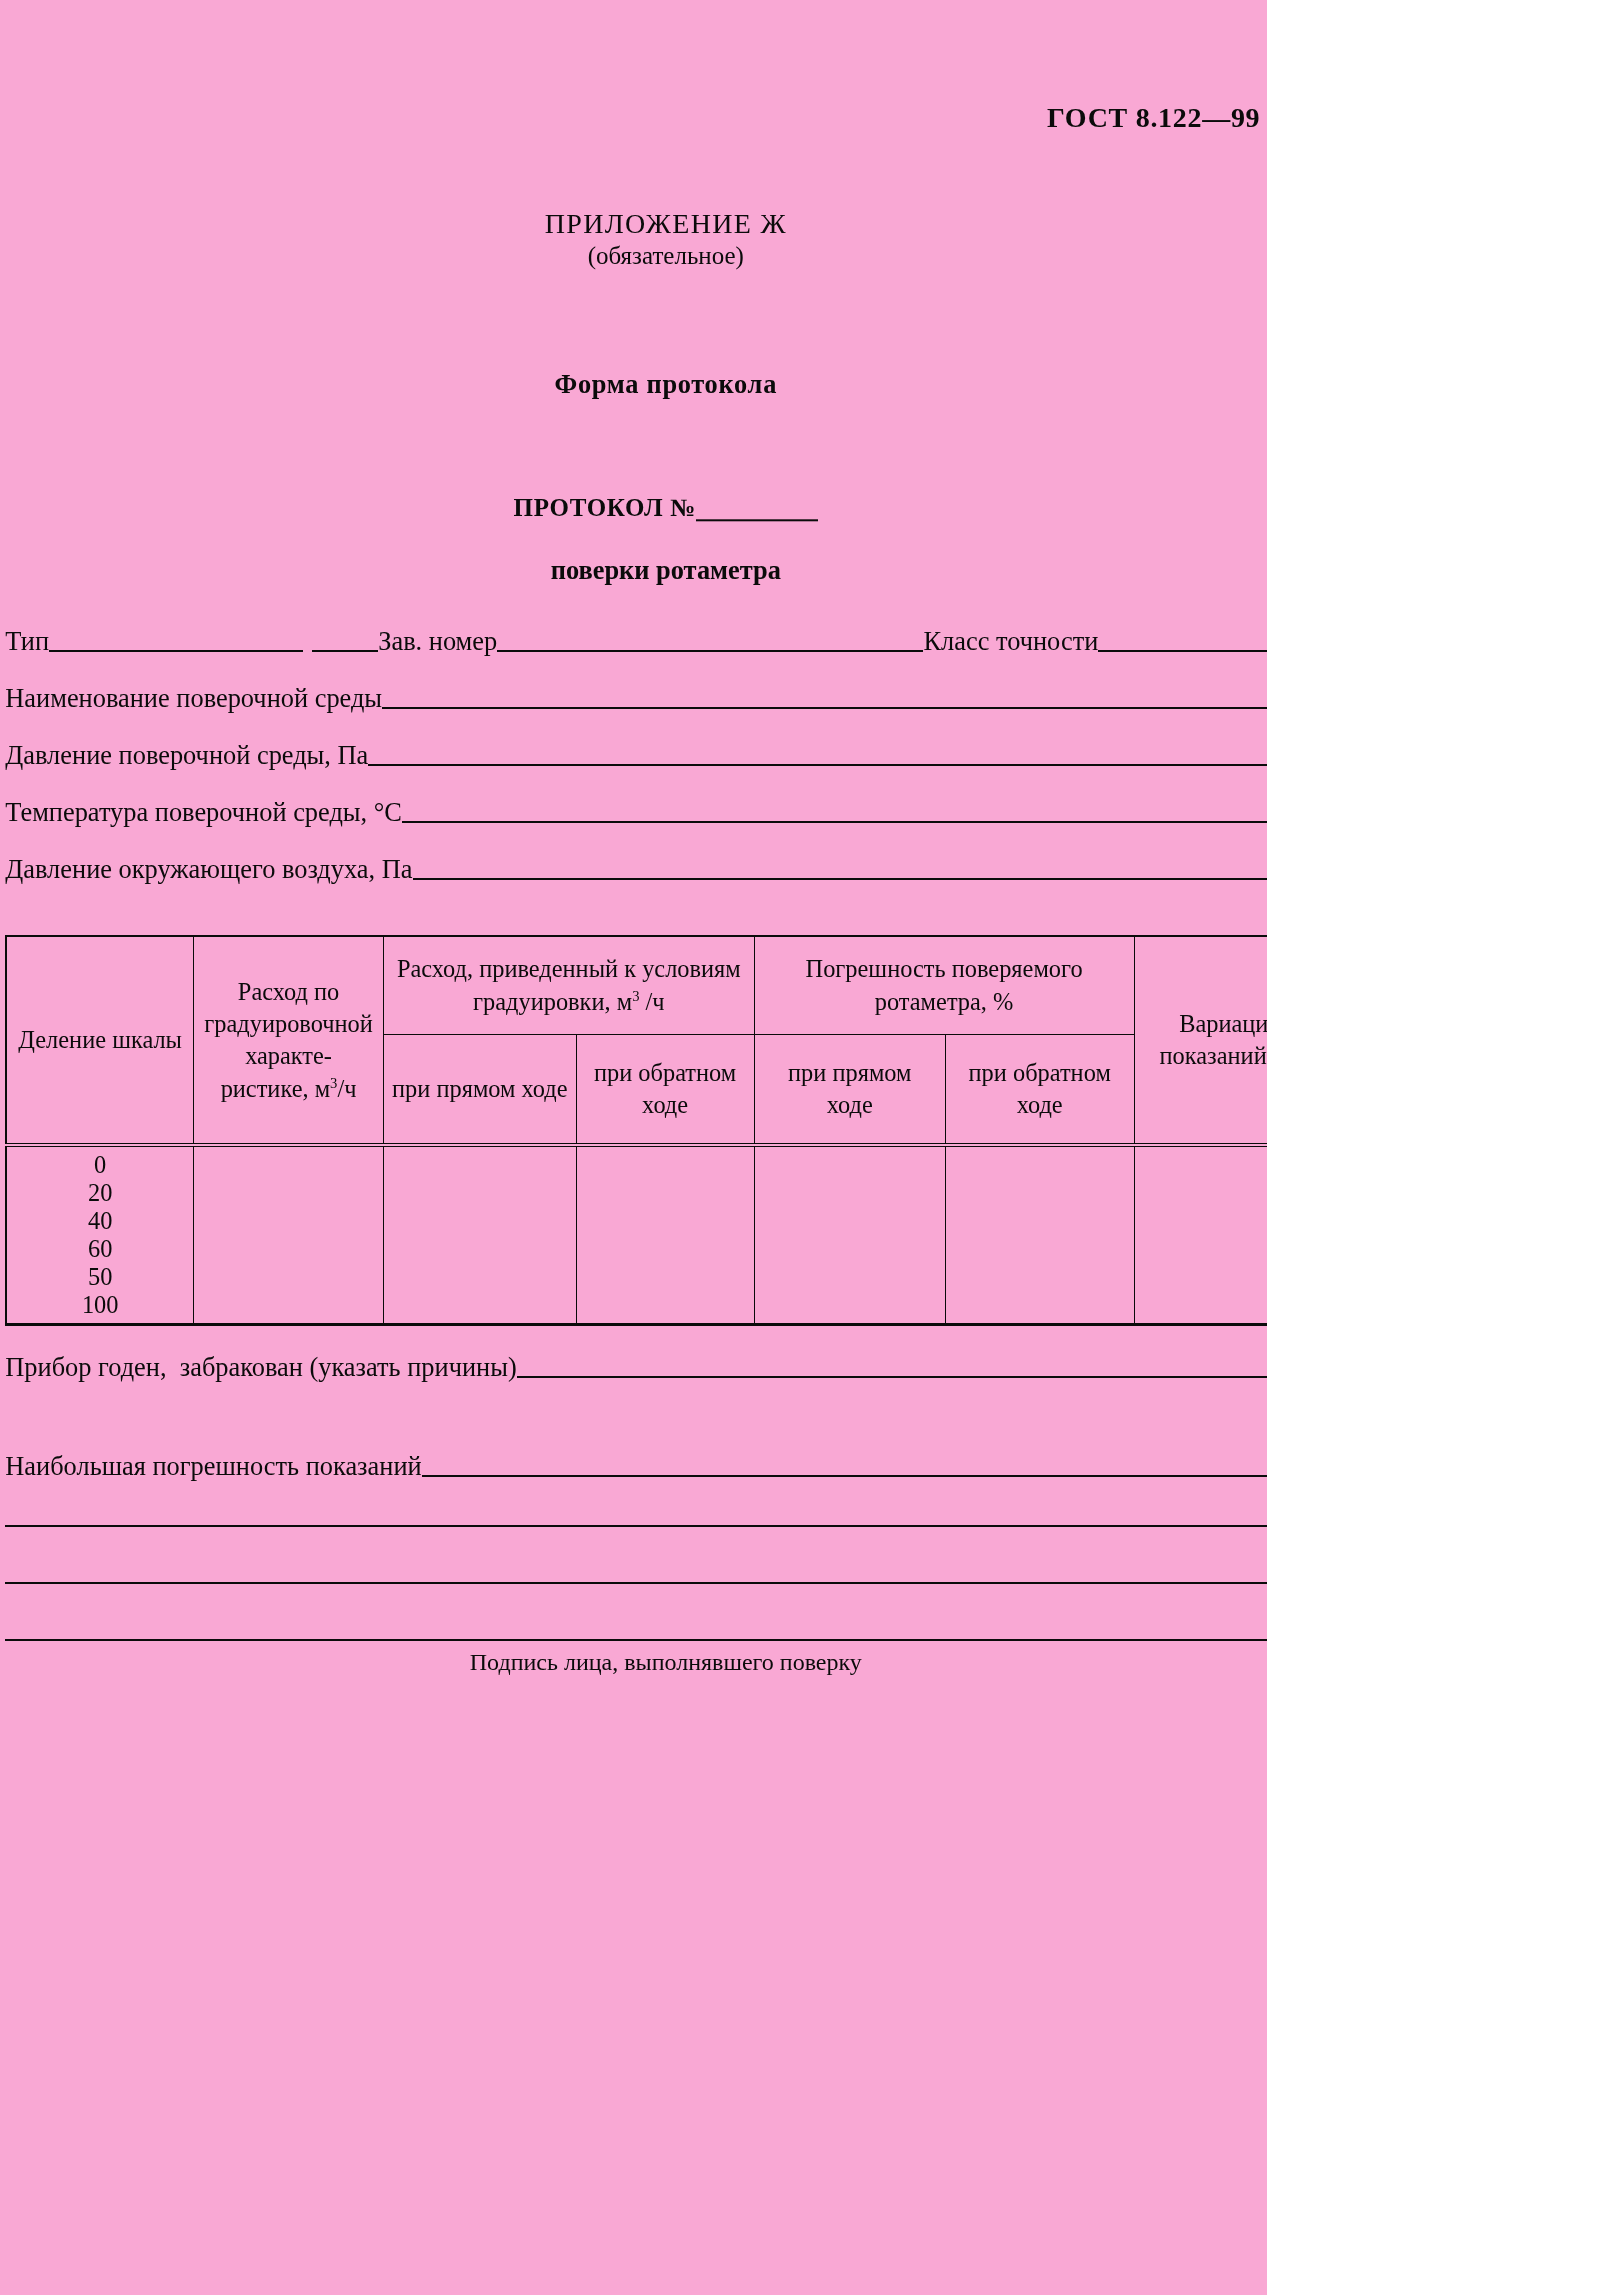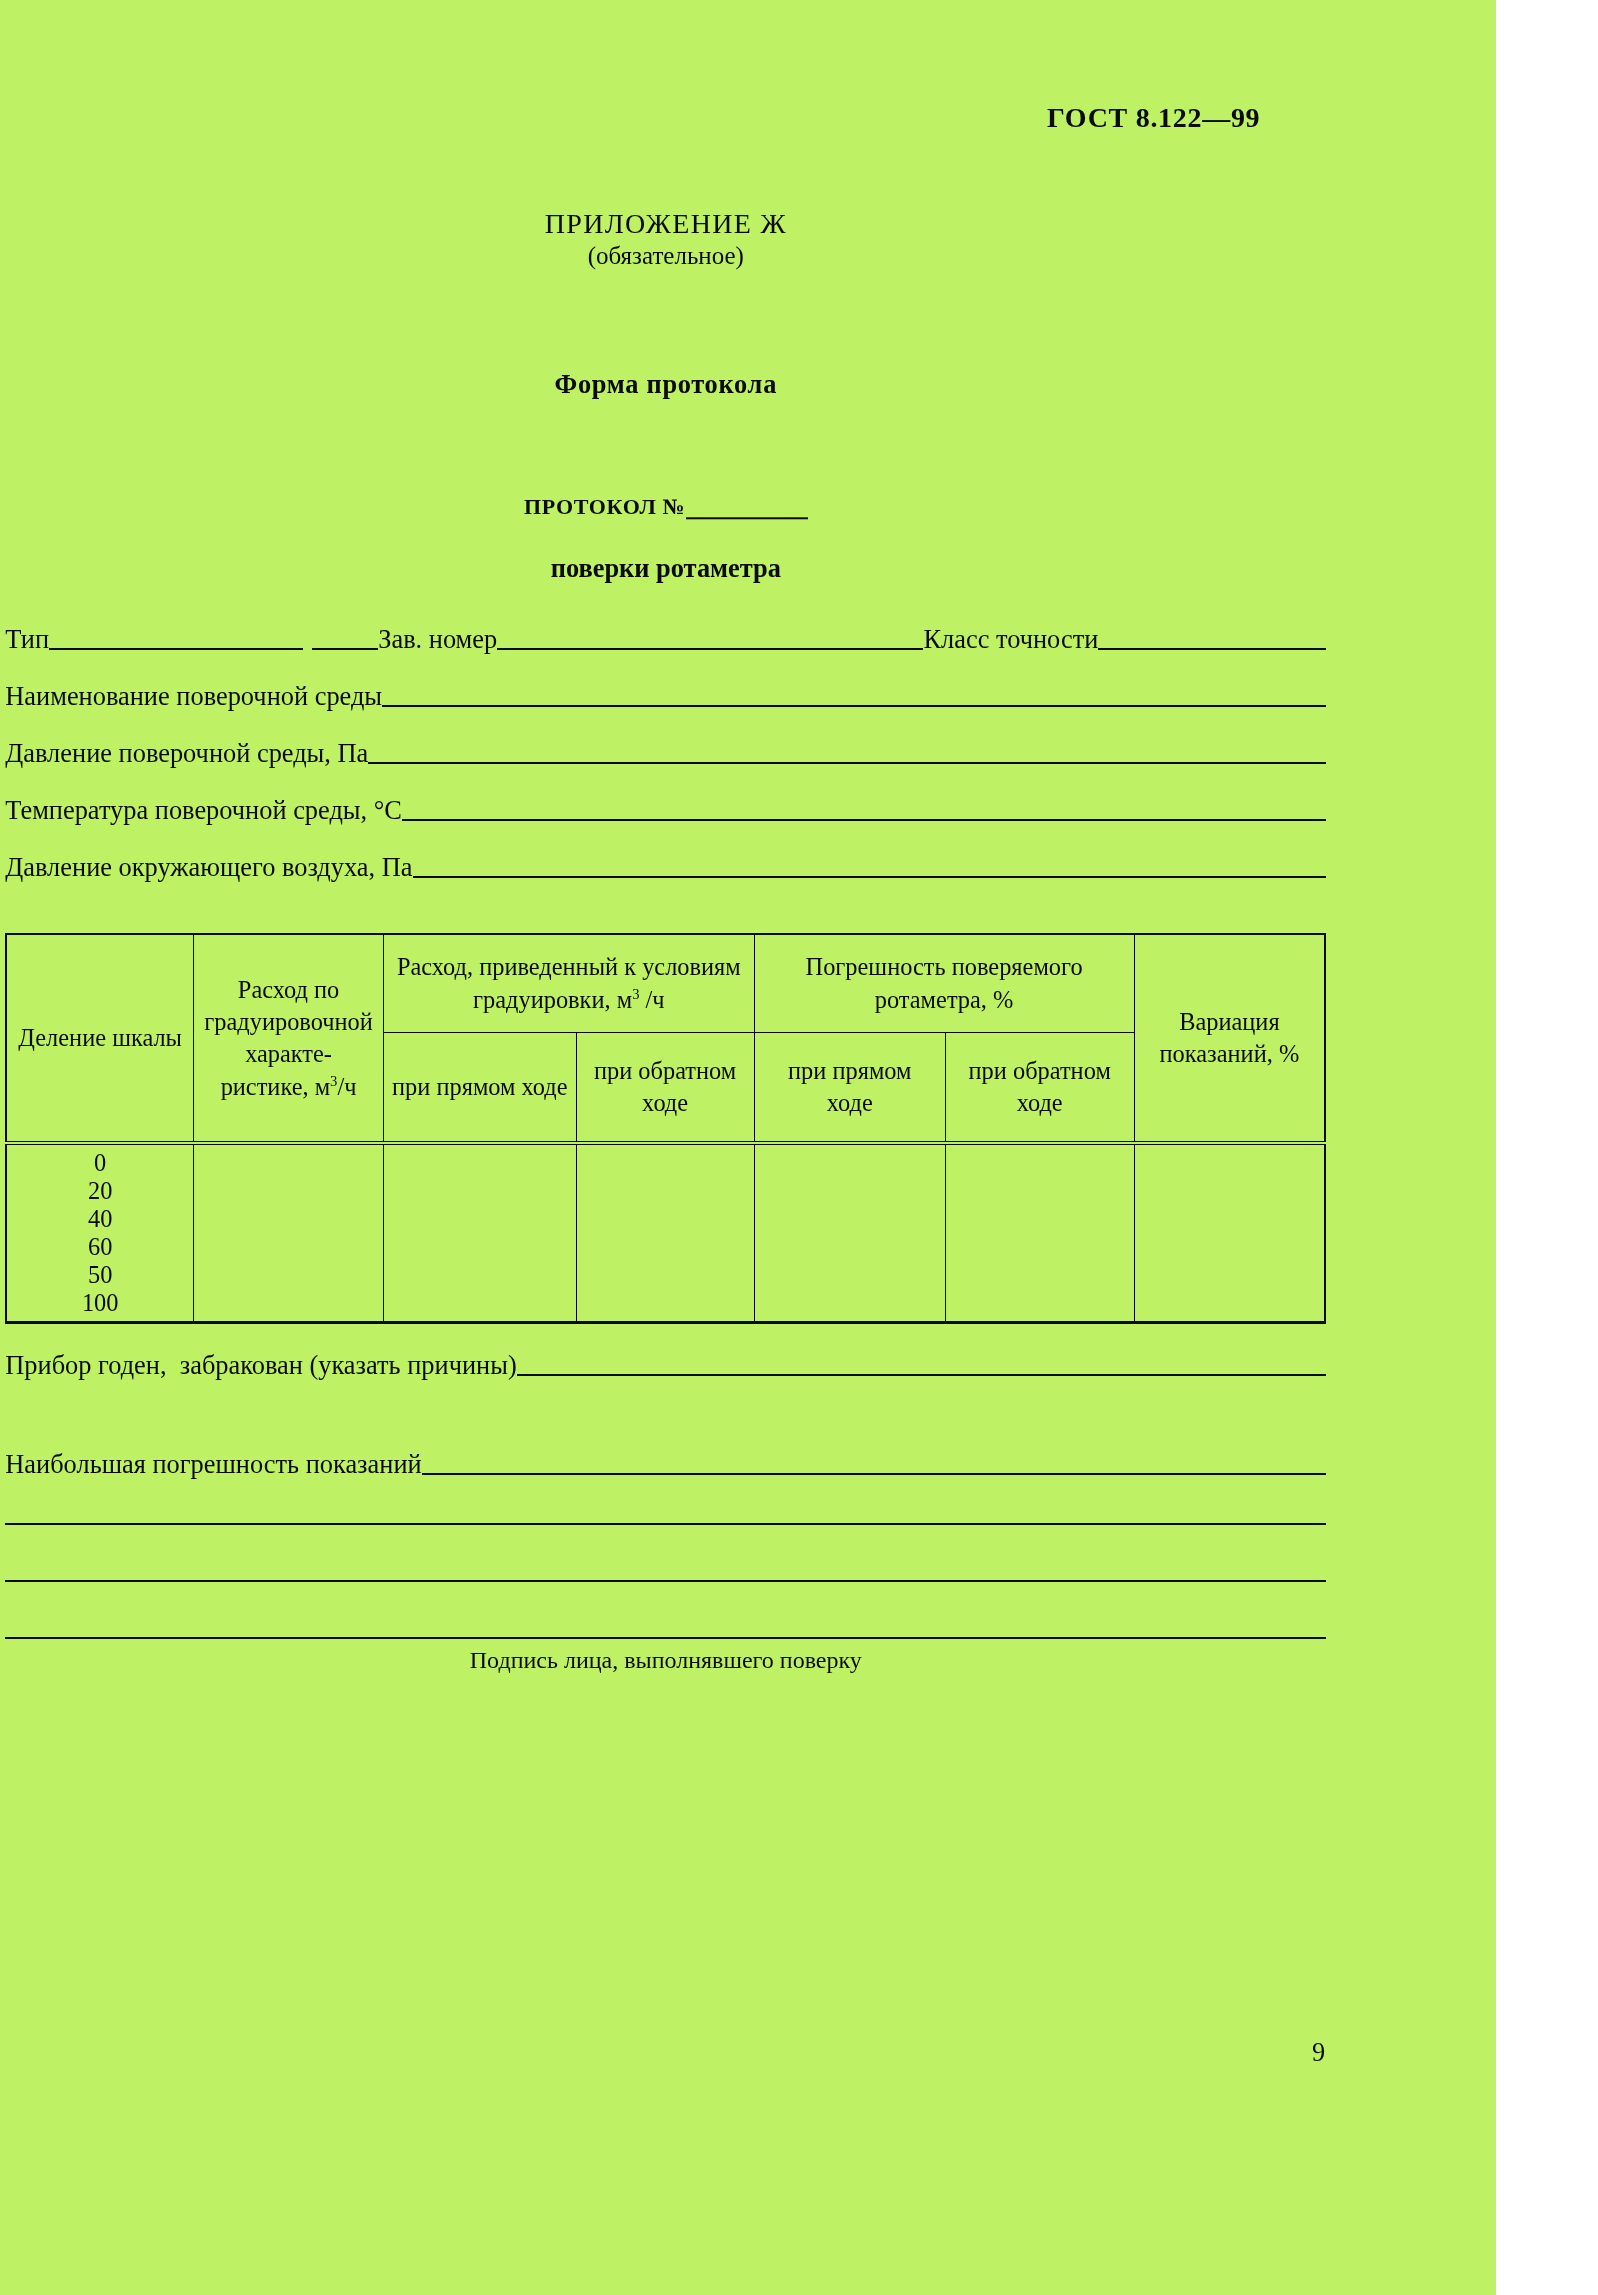--- a/index.html
+++ b/index.html
@@ -1,21 +1,21 @@
 <!DOCTYPE html>
 <html lang="ru" style="font-size:10.6px"><head>
 <meta charset="utf-8">
 <style>
   * { box-sizing: border-box; }
   html, body { margin: 0; padding: 0; background: #ffffff; }
   .page {
     position: relative;
-    width: 1496px;
+    width: 1267px;
     height: 2295px;
-    background: #bef264;
+    background: #f9a8d4;
     font-family: "Liberation Serif", serif;
     color: #0b0b0b;
     overflow: hidden;
   }
   .content {
     position: absolute;
     left: 5.3px;
     top: 0;
     width: 1321px;
   }
@@ -25,21 +25,21 @@
     padding-right: 66px;
     font-weight: bold;
     font-size: 28px;
     letter-spacing: 0.7px;
     line-height: 1;
   }
   .center { text-align: center; }
   .appendix { margin-top: 77px; font-size: 28px; letter-spacing: 1.3px; line-height: 1.1; }
   .appendix-note { margin-top: 2.6px; font-size: 25px; }
   .form-title { margin-top: 99px; font-size: 26.4px; font-weight: bold; letter-spacing: 0.7px; }
-  .protocol-line { margin-top: 94px; font-size: 22px; font-weight: bold; letter-spacing: 0.7px; }
+  .protocol-line { margin-top: 94px; font-size: 25px; font-weight: bold; letter-spacing: 0.7px; }
   .inline-blank {
     display: inline-block;
     width: 122px;
     border-bottom: 2.6px solid #0b0b0b;
     transform: translateY(5.3px);
   }
   .protocol-subtitle { margin-top: 33px; font-size: 26.4px; font-weight: bold; }
 
   .fline {
     display: flex;

